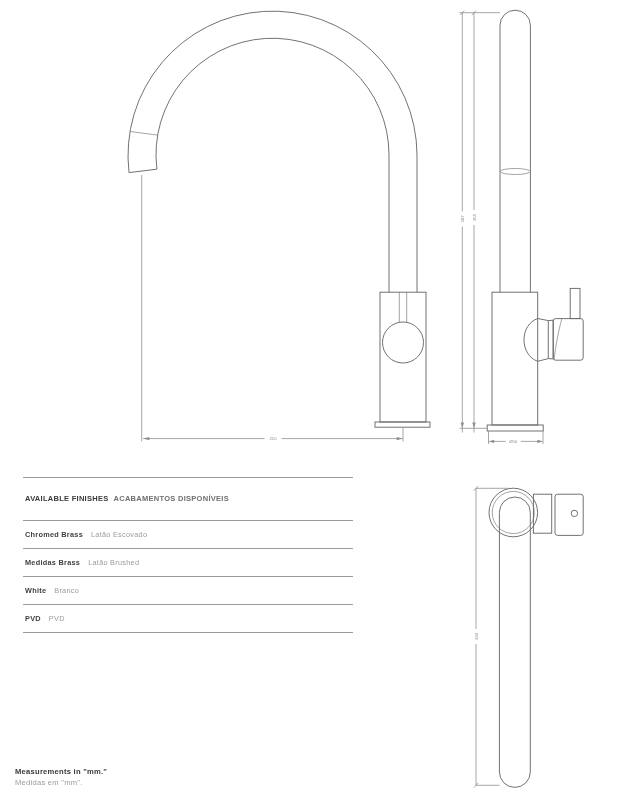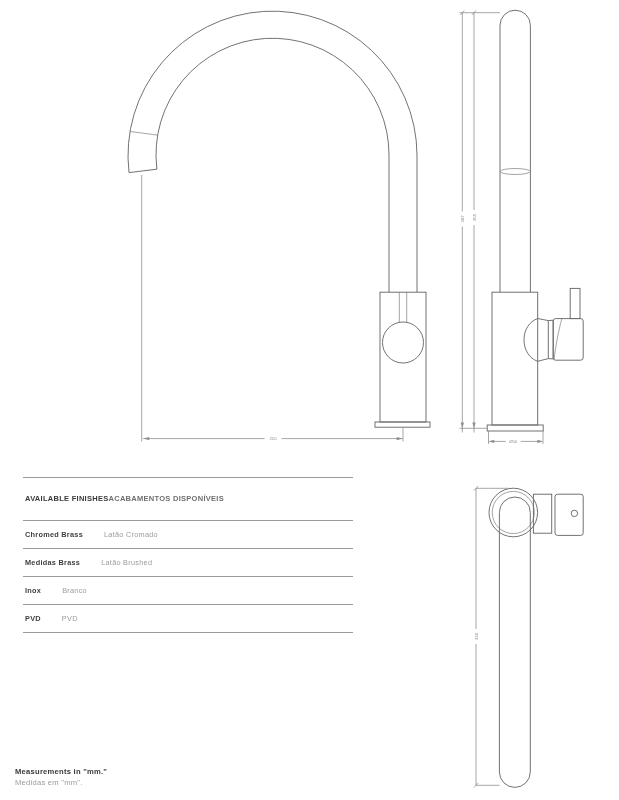--- a/index.html
+++ b/index.html
@@ -9,25 +9,25 @@
   }
   .drawing-svg{position:absolute;left:0;top:0;width:619px;height:800px;}
 
   
   .finishes{
     position:absolute;left:23px;top:477px;width:330px;
     border-bottom:1.6px solid #9a9a9a;
   }
   .f-header{
     height:41.5px;border-top:1.6px solid #9a9a9a;
-    display:flex;align-items:center;padding-left:2px;
+    display:flex;align-items:center;gap:5px;padding-left:2px;
   }
   .f-row{
     height:27px;border-top:1.6px solid #9a9a9a;
-    display:flex;align-items:center;gap:21px;padding-left:2px;
+    display:flex;align-items:center;gap:8px;padding-left:2px;
   }
   .en{font-weight:bold;font-size:7.3px;color:#3f3f3f;letter-spacing:0.28px;white-space:pre;}
   .pt{font-weight:normal;font-size:7.3px;color:#9b9b9b;letter-spacing:0.28px;white-space:pre;}
   .f-header .en{font-size:7.5px;color:#3a3a3a;}
   .f-header .pt{font-weight:bold;color:#6f6f6f;font-size:7.5px;}
 
   
   .footer{position:absolute;left:15px;top:767px;line-height:10.5px;}
   .footer .f-en{display:block;font-weight:bold;font-size:7.6px;color:#3a3a3a;letter-spacing:0.25px;}
   .footer .f-pt{display:block;font-weight:normal;font-size:7.6px;color:#9b9b9b;letter-spacing:0.25px;}
@@ -148,28 +148,28 @@
     </g>
   </svg>
 
   <div class="finishes">
     <div class="f-header">
       <span class="en">AVAILABLE FINISHES</span>
       <span class="pt">ACABAMENTOS DISPONÍVEIS</span>
     </div>
     <div class="f-row">
       <span class="en">Chromed Brass</span>
-      <span class="pt">Latão Cromado</span>
+      <span class="pt">Latão Escovado</span>
     </div>
     <div class="f-row">
       <span class="en">Medidas Brass</span>
       <span class="pt">Latão Brushed</span>
     </div>
     <div class="f-row">
-      <span class="en">Inox</span>
+      <span class="en">White</span>
       <span class="pt">Branco</span>
     </div>
     <div class="f-row">
       <span class="en">PVD</span>
       <span class="pt">PVD</span>
     </div>
   </div>
 
   <div class="footer">
     <span class="f-en">Measurements in "mm."</span>

